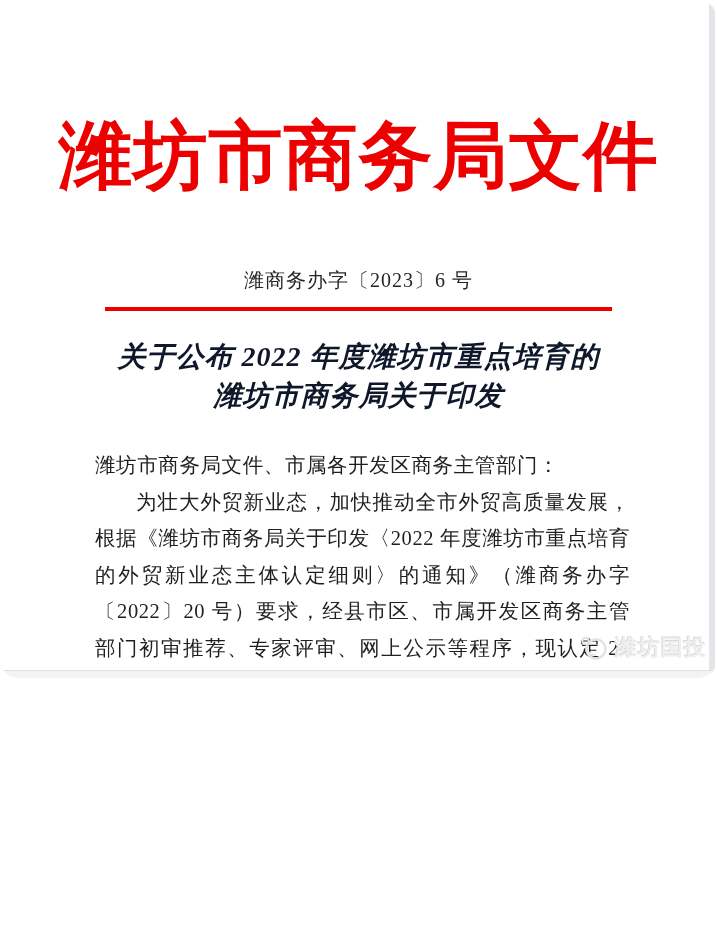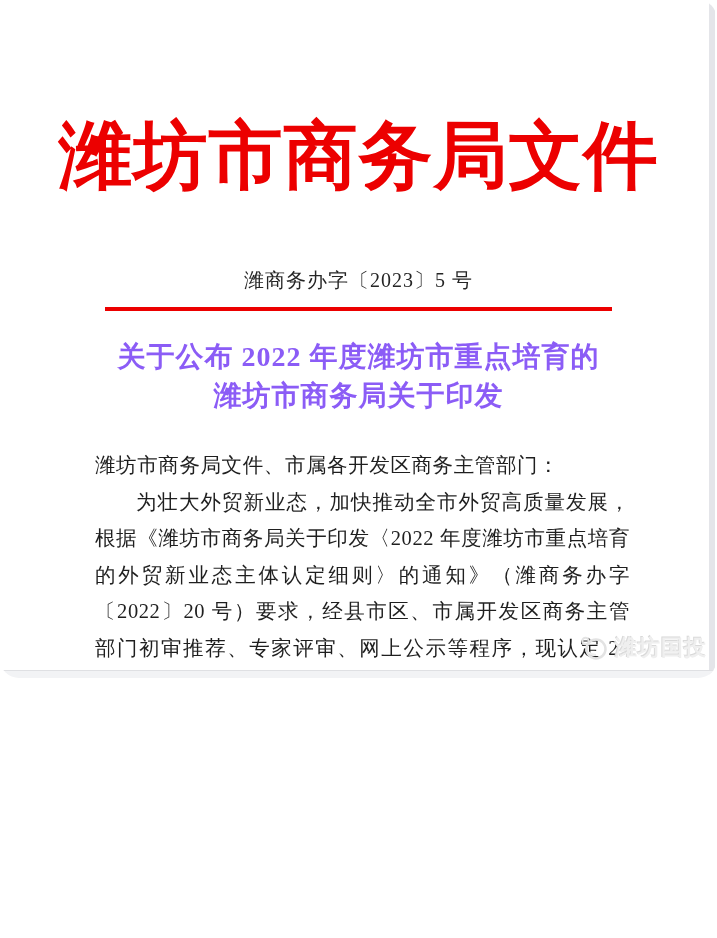--- a/index.html
+++ b/index.html
@@ -40,25 +40,26 @@
   .red-divider {
     width: 507px;
     height: 4px;
     margin: 15px auto 0 auto;
     background: #ec0000;
   }
   
   .doc-title {
     margin-top: 26px;
     text-align: center;
-    color: #8b5cf6;
+    color: #0f172a;
     font-size: 28px;
     font-weight: bold;
     line-height: 39px;
     letter-spacing: 1px;
+    font-style: italic;
   }
   
   .body-block {
     margin: 32px 87px 0 95px;
     color: #1f1f1f;
     font-size: 20.5px;
     line-height: 36.5px;
     letter-spacing: 0.6px;
   }
   .salutation {
@@ -112,21 +113,21 @@
     box-sizing: border-box;
   }
 </style>
 </head>
 <body>
 
 <div class="stage">
 
   <div class="letterhead-title">潍坊市商务局文件</div>
 
-  <div class="doc-number">潍商务办字〔2023〕5 号</div>
+  <div class="doc-number">潍商务办字〔2023〕6 号</div>
 
   <div class="red-divider"></div>
 
   <div class="doc-title">
     <div>关于公布 2022 年度潍坊市重点培育的</div>
     <div>潍坊市商务局关于印发</div>
   </div>
 
   <div class="body-block">
     <div class="salutation">潍坊市商务局文件、市属各开发区商务主管部门：</div>

